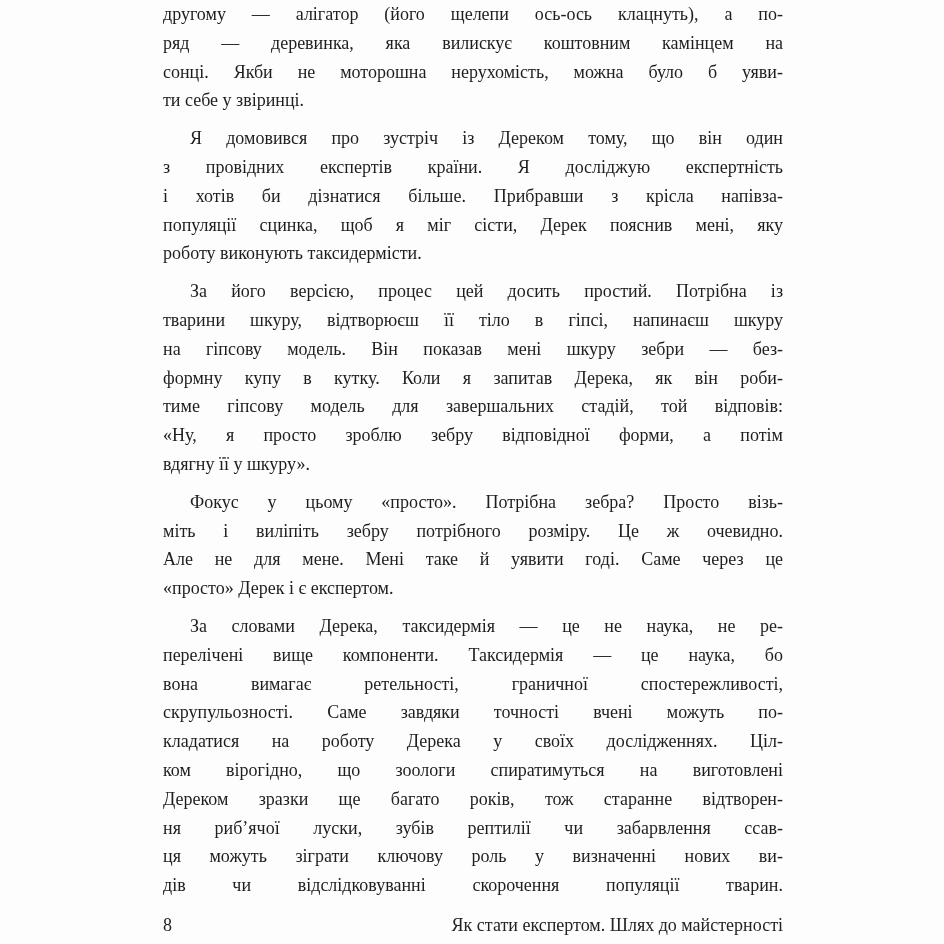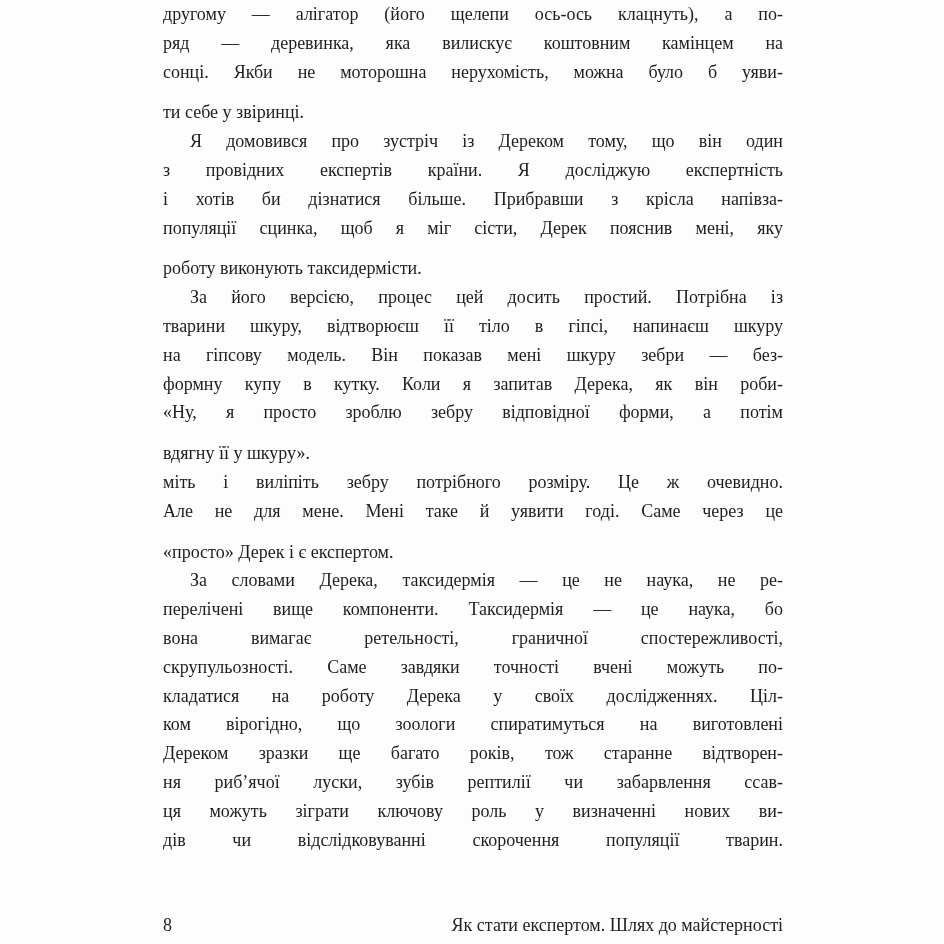--- a/index.html
+++ b/index.html
@@ -25,24 +25,24 @@
   }
   .paragraph {
     margin: 0;
   }
   .line {
     text-align: justify;
     text-align-last: justify;
   }
   .line.final {
     text-align-last: left;
-    margin-top: 12px;
   }
   .line.indent {
     text-indent: 27px;
+    margin-top: 9px;
   }
   .footer {
     position: absolute;
     left: 163px;
     top: 914px;
     width: 620px;
     display: flex;
     justify-content: space-between;
     align-items: baseline;
     font-family: "Liberation Serif", "DejaVu Serif", serif;
@@ -66,24 +66,26 @@
       <div class="line">з провідних експертів країни. Я досліджую експертність</div>
       <div class="line">і хотів би дізнатися більше. Прибравши з крісла напівза-</div>
       <div class="line">популяції сцинка, щоб я міг сісти, Дерек пояснив мені, яку</div>
       <div class="line final">роботу виконують таксидермісти.</div>
     </div>
     <div class="paragraph">
       <div class="line indent">За його версією, процес цей досить простий. Потрібна із</div>
       <div class="line">тварини шкуру, відтворюєш її тіло в гіпсі, напинаєш шкуру</div>
       <div class="line">на гіпсову модель. Він показав мені шкуру зебри — без-</div>
       <div class="line">формну купу в кутку. Коли я запитав Дерека, як він роби-</div>
+      <div class="line">тиме гіпсову модель для завершальних стадій, той відповів:</div>
       <div class="line">«Ну, я просто зроблю зебру відповідної форми, а потім</div>
       <div class="line final">вдягну її у шкуру».</div>
     </div>
     <div class="paragraph">
+      <div class="line indent">Фокус у цьому «просто». Потрібна зебра? Просто візь-</div>
       <div class="line">міть і виліпіть зебру потрібного розміру. Це ж очевидно.</div>
       <div class="line">Але не для мене. Мені таке й уявити годі. Саме через це</div>
       <div class="line final">«просто» Дерек і є експертом.</div>
     </div>
     <div class="paragraph">
       <div class="line indent">За словами Дерека, таксидермія — це не наука, не ре-</div>
       <div class="line">перелічені вище компоненти. Таксидермія — це наука, бо</div>
       <div class="line">вона вимагає ретельності, граничної спостережливості,</div>
       <div class="line">скрупульозності. Саме завдяки точності вчені можуть по-</div>
       <div class="line">кладатися на роботу Дерека у своїх дослідженнях. Ціл-</div>

